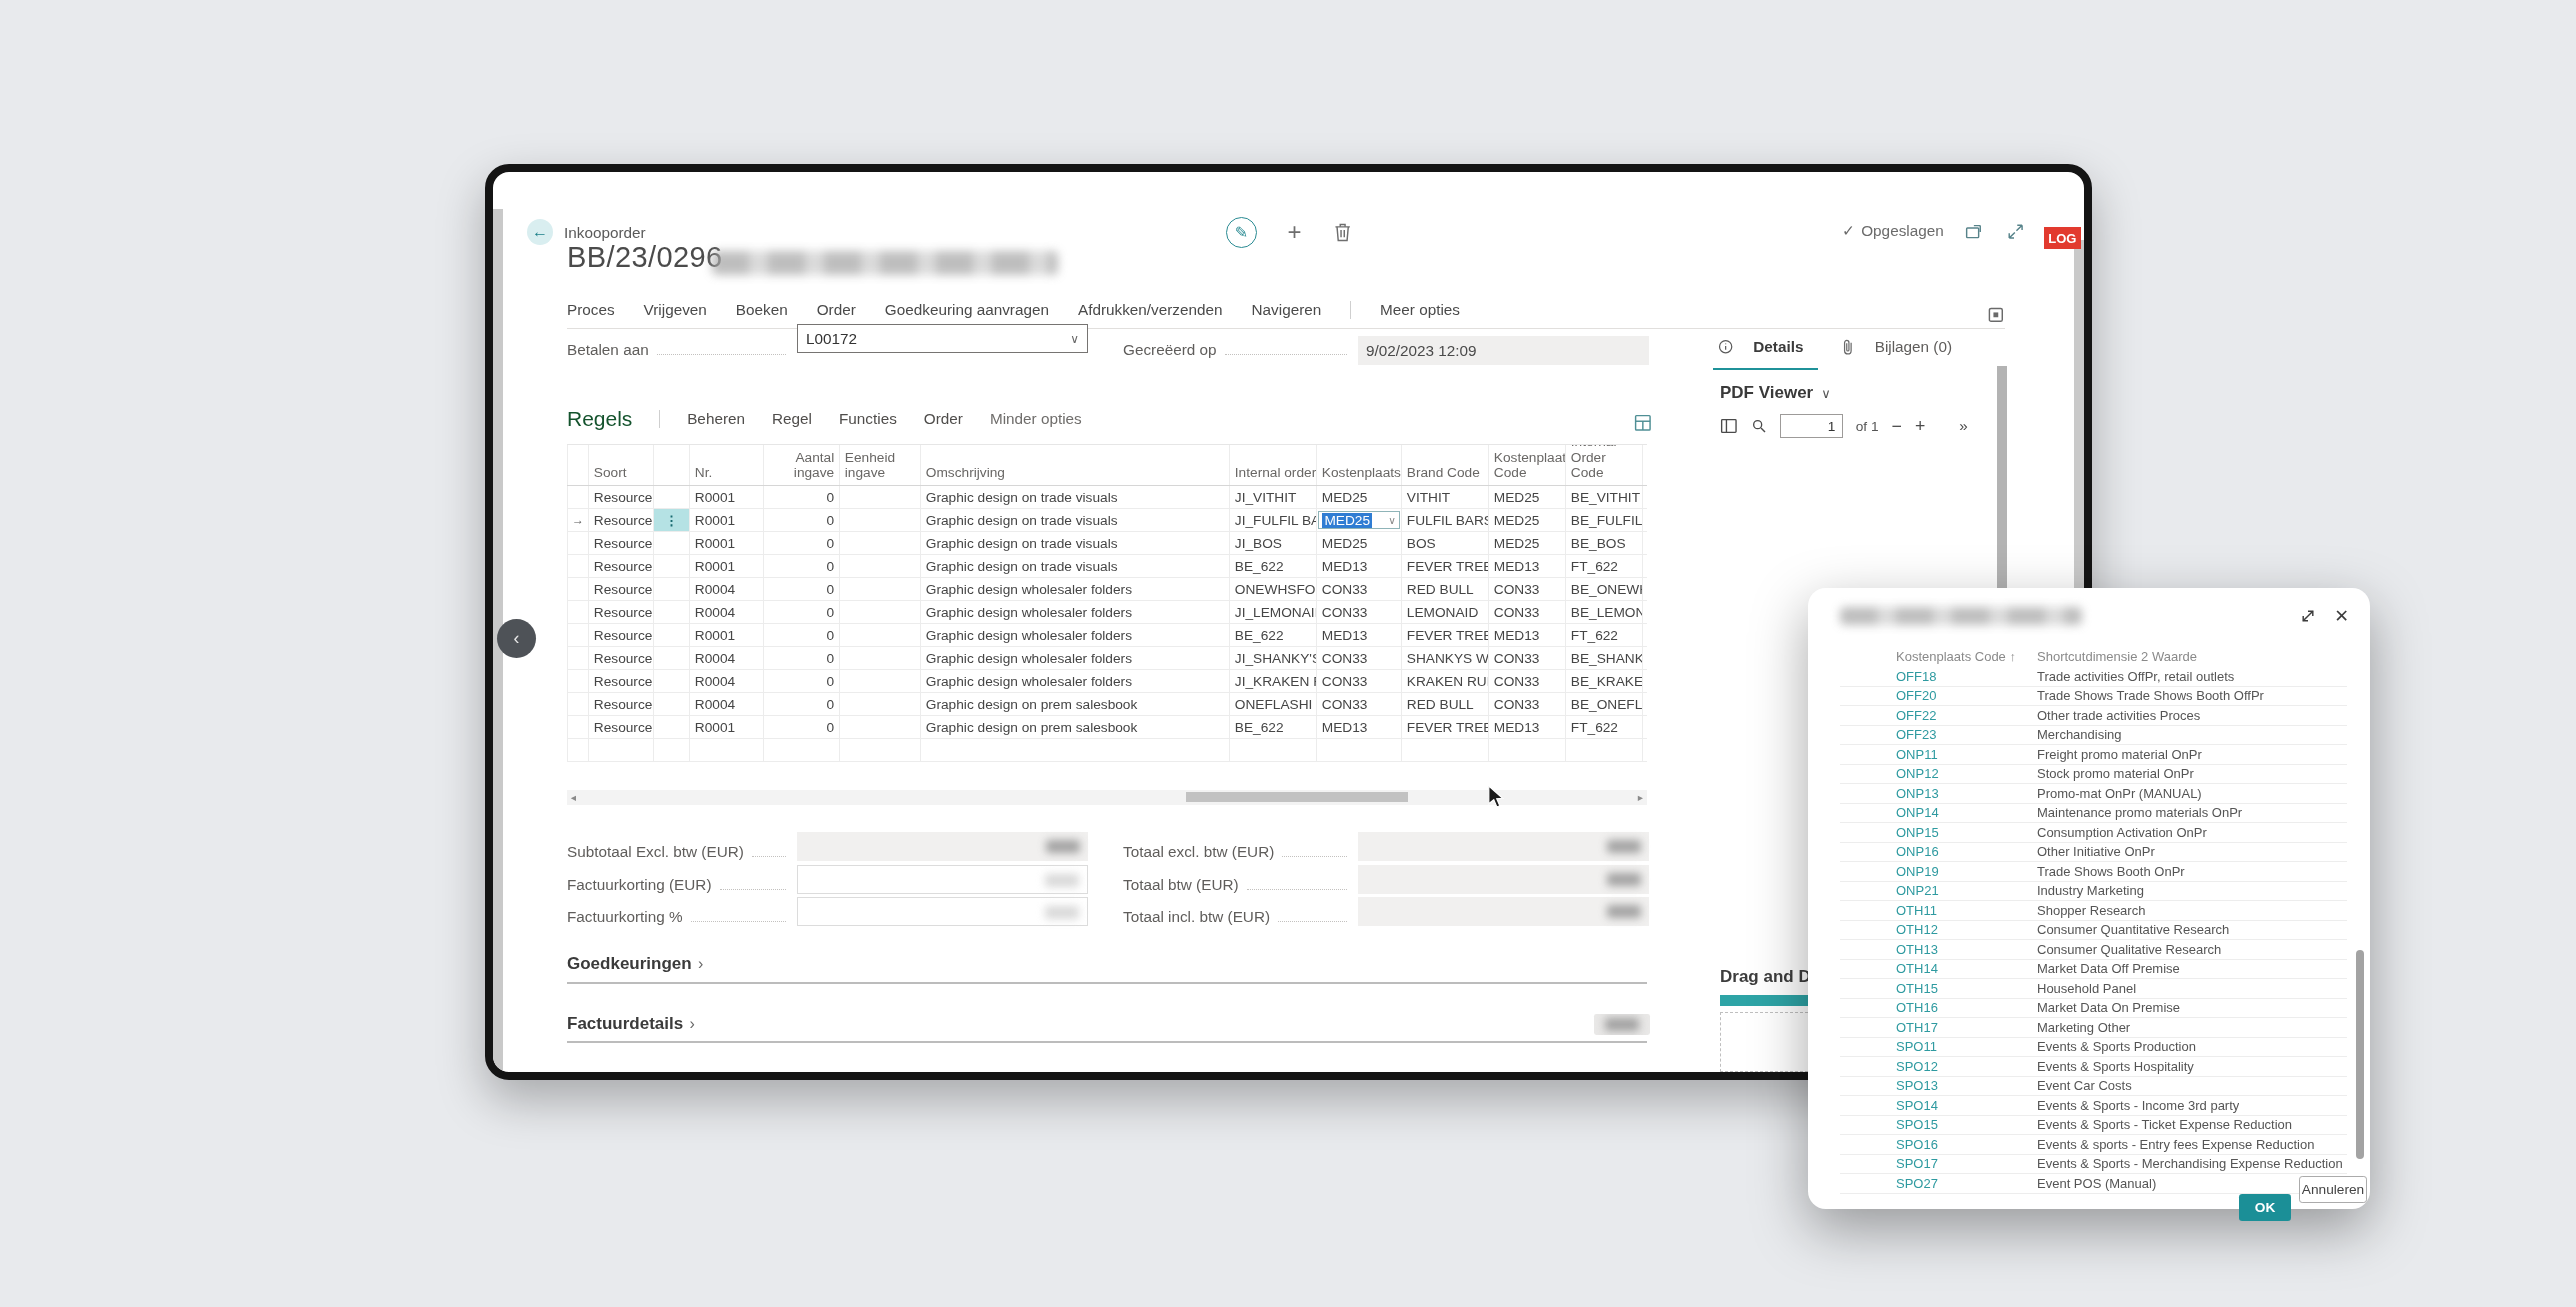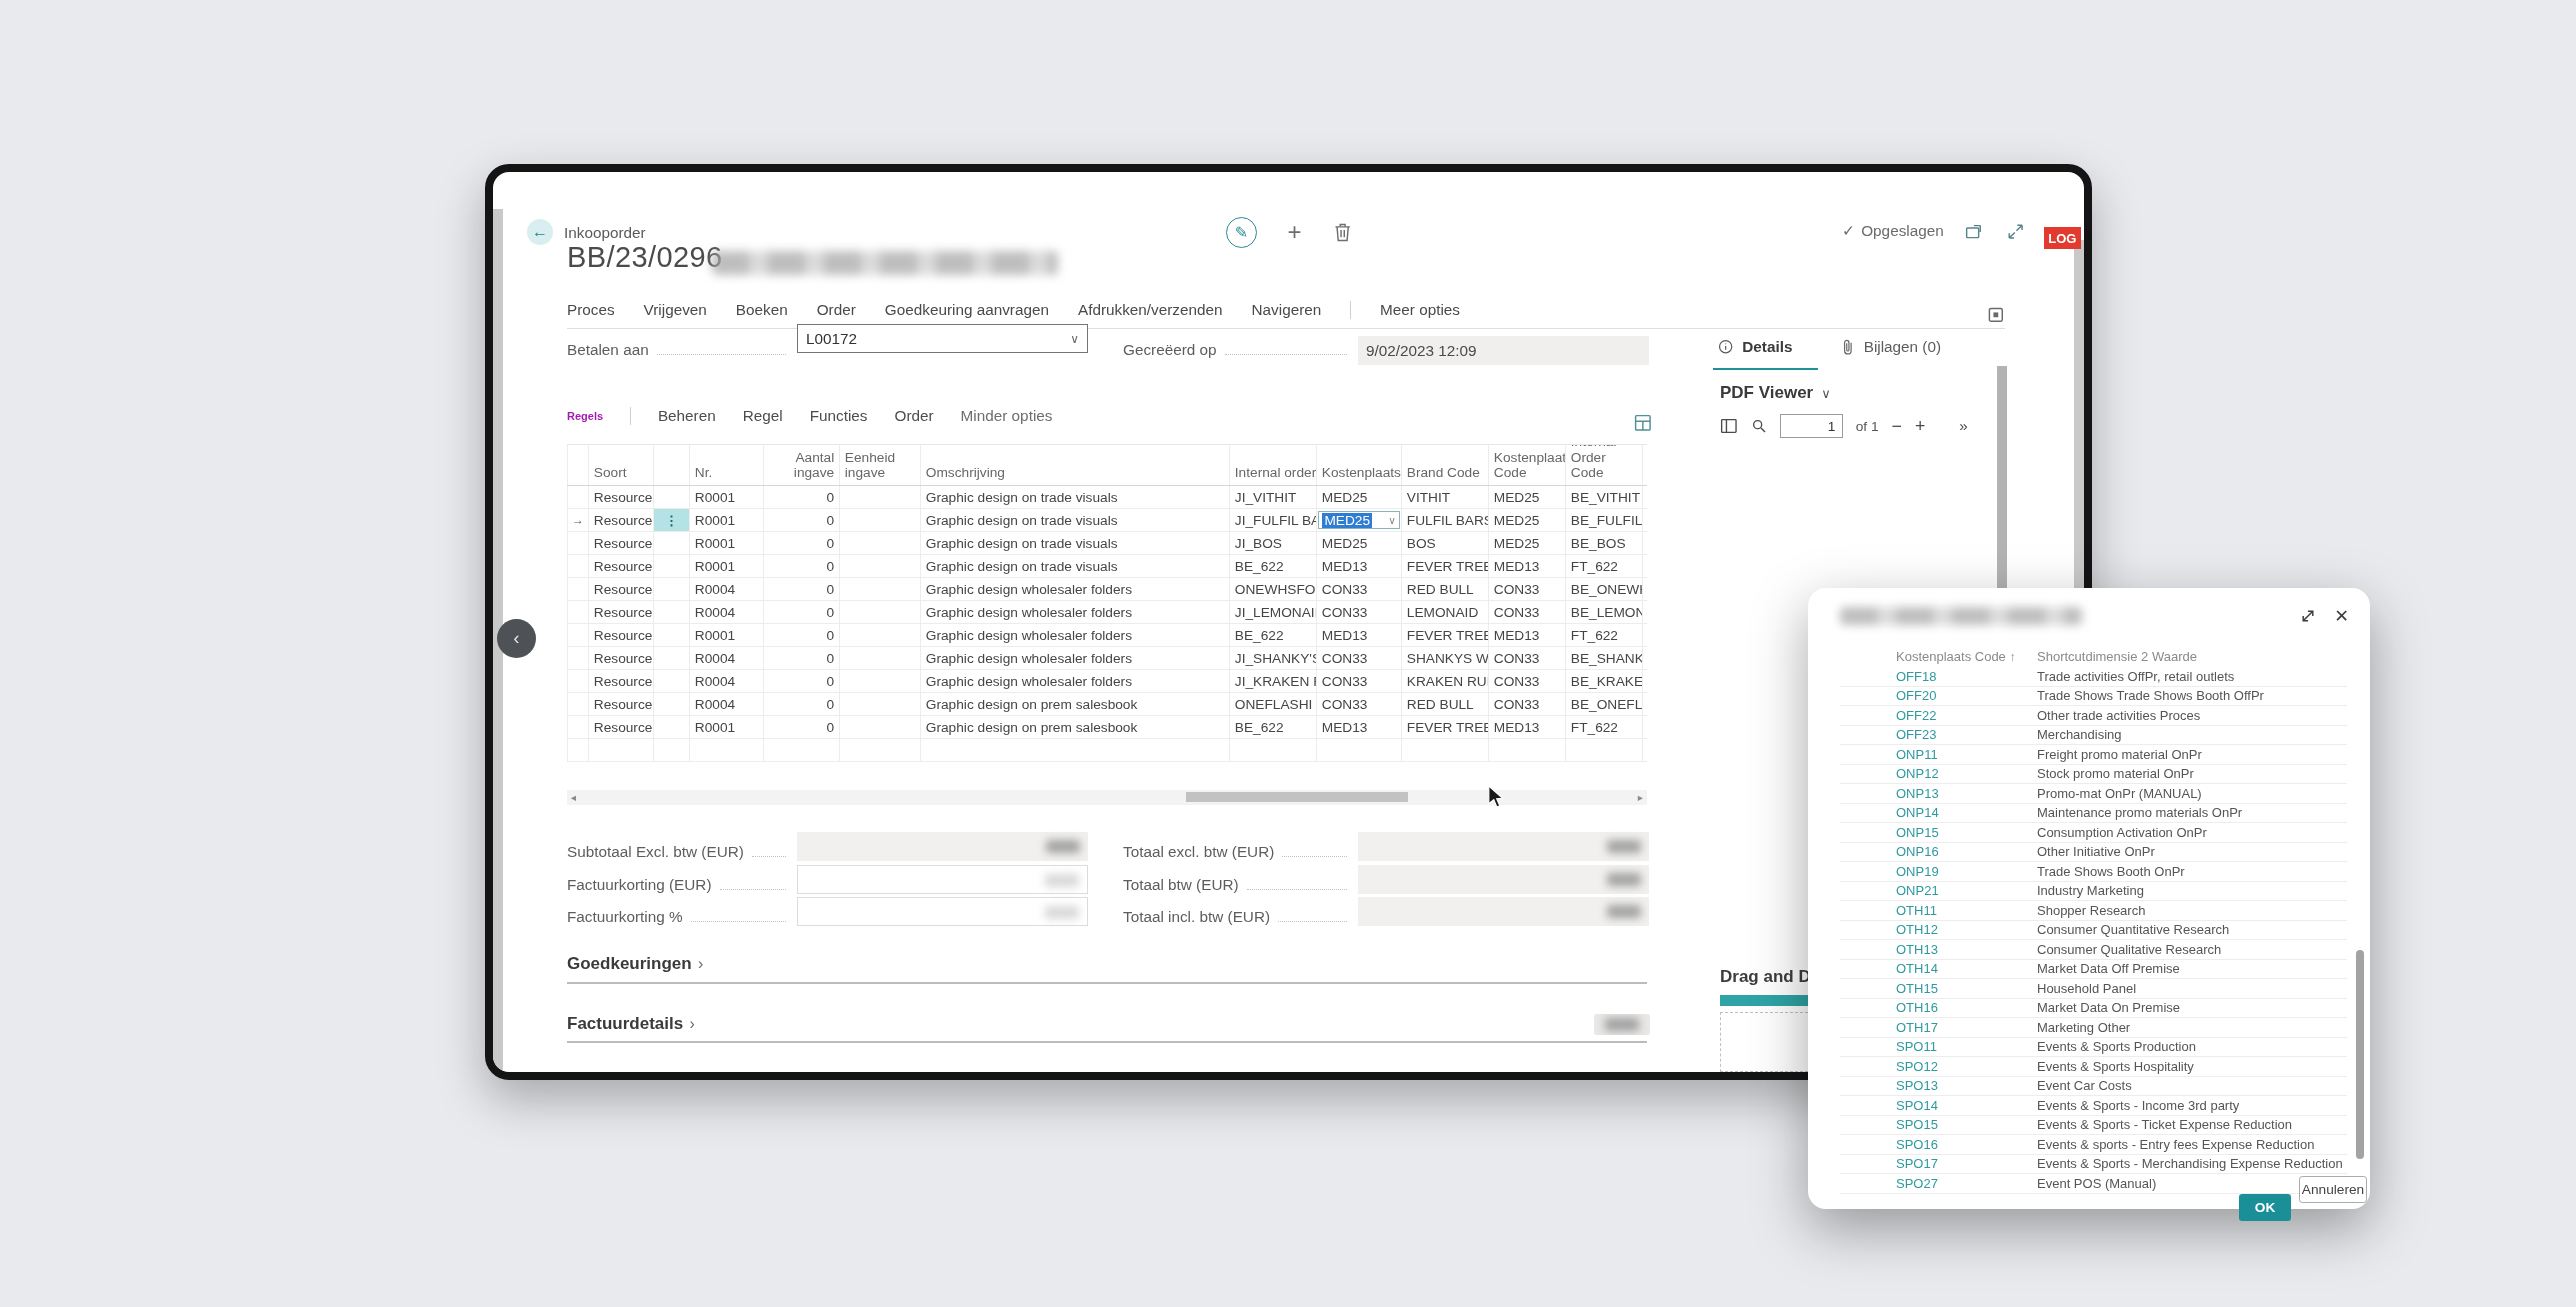--- a/index.html
+++ b/index.html
@@ -51,34 +51,34 @@
   
   .fld-label{font-size:15.3px;color:#5f5d5b;}
   .leader{border-bottom:1.6px dotted #c3c1bf;height:0.8px;}
   .combo{left:304px;top:152px;width:291px;height:29px;border:0.8px solid #767472;background:#fff;
          display:flex;align-items:center;font-size:15.3px;color:#333;padding:0 8px;box-sizing:border-box;}
   .combo .chev{margin-left:auto;color:#666;font-size:12px;}
   .ro-field{background:#f0efee;display:flex;align-items:center;font-size:15.3px;color:#4a4a4a;
             padding:0 8px;box-sizing:border-box;}
 
   
-  .fb-tab{display:flex;align-items:center;gap:9px;font-size:15.3px;}
+  .fb-tab{display:flex;align-items:center;gap:20px;font-size:15.3px;}
   .fb-underline{left:1220px;top:196px;width:105px;height:2.4px;background:#1f9299;}
   .pdf-title{left:1227px;top:211px;font-size:17px;font-weight:bold;color:#3a3a3a;display:flex;gap:8px;align-items:center;}
   .pdf-toolbar{left:1227px;top:242px;display:flex;align-items:center;gap:13px;color:#4a4a4a;font-size:15.3px;}
   .page-input{width:63px;height:24px;border:0.8px solid #9d9b99;background:#fff;text-align:right;
               font-size:13.7px;color:#333;display:flex;align-items:center;justify-content:flex-end;padding-right:6.4px;box-sizing:border-box;}
   .fb-scroll{left:1504px;top:194px;width:9.7px;height:246px;background:#b3b3b3;}
   .dd-title{left:1227px;top:795px;font-size:17px;font-weight:bold;color:#3d3d3d;white-space:nowrap;}
   .dd-bar{left:1227px;top:823px;width:108px;height:11.3px;background:#2ea4a6;}
   .dd-drop{left:1227px;top:840px;width:106px;height:58px;border:1.6px dashed #bfbfbf;}
 
   
   .lines-bar{left:74px;top:235px;display:flex;align-items:center;gap:27px;font-size:15.3px;color:#4f4d4b;}
-  .lines-tab{font-size:11px;font-weight:bold;color:#a21caf;}
+  .lines-tab{font-size:21px;font-weight:normal;color:#14532d;}
   .grid-icon{left:1141px;top:242px;}
 
   .table{left:74px;top:272px;width:1080px;font-size:13.7px;color:#454545;}
   .trow{display:grid;grid-template-columns:22px 65px 36px 74px 76px 81px 309px 87px 85px 87px 77px 77px;}
   .thead{height:40px;border-top:0.8px solid #e6e6e6;border-bottom:0.8px solid #d6d6d6;color:#696765;}
   .thead .tcell{display:flex;align-items:flex-end;padding-bottom:4.8px;line-height:1.12;}
   .tbody .trow{height:22px;border-bottom:0.8px solid #ececec;}
   .tcell{padding:0 4.8px;overflow:hidden;white-space:nowrap;border-right:0.8px solid #ececec;
          display:flex;align-items:center;box-sizing:border-box;}
   .tcell.first{border-left:0.8px solid #ececec;}

